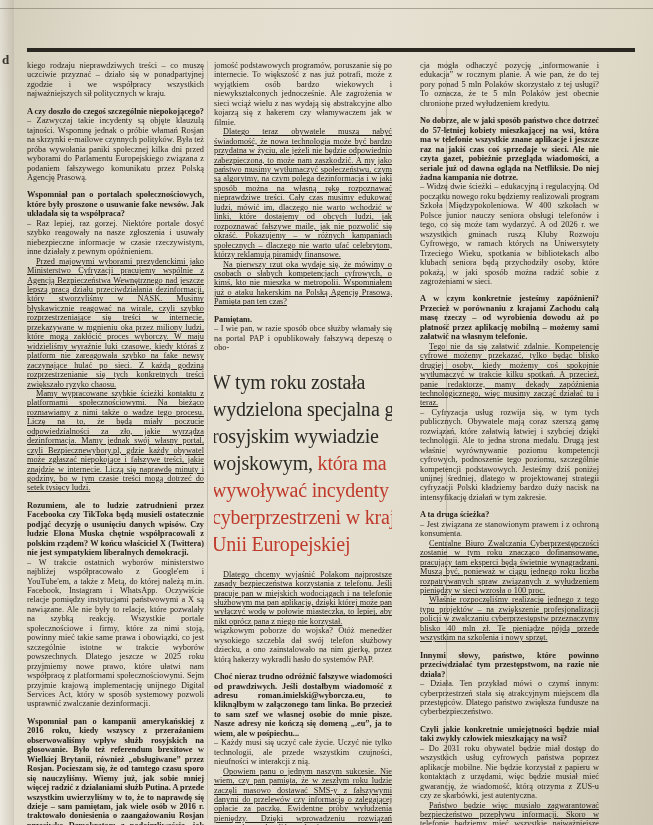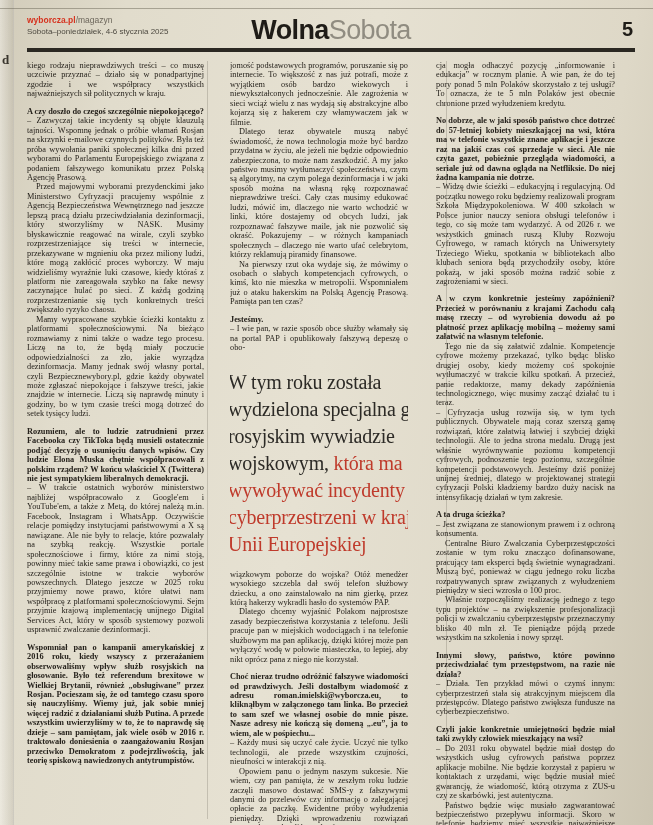--- a/index.html
+++ b/index.html
@@ -31,91 +31,83 @@
   .brand-section { color: #6d675c; }
   .date-line { font-size: 8px; color: #4e4a41; margin-top: 2px; }
   .masthead { position: absolute; top: 0; left: 0; right: 0; text-align: center; font-size: 27px; letter-spacing: -0.6px; line-height: 30px; }
   .masthead-bold { font-weight: bold; color: #1f1c17; }
   .masthead-light { font-weight: normal; color: #908c81; }
   .page-number { position: absolute; top: 3px; right: 2px; font-size: 20px; font-weight: bold; color: #1f1c17; }
   .header-rule { position: absolute; top: 48px; left: 27px; right: 18px; height: 4px; background: #2b2822; }
 
   .columns { position: absolute; top: 61px; left: 27px; width: 608px; bottom: 0; display: flex; }
   .col { overflow: hidden; font-size: 8.3px; line-height: 9.45px; }
-  .col-left  { width: 177px; margin-right: 26px; }
+  .col-left  { width: 177px; margin-right: 10px; }
   .col-mid   { width: 178px; margin-right: 28px; position: relative; }
   .col-right { width: 179px; }
 
   .sep { position: absolute; top: 61px; bottom: 6px; width: 1px; background: rgba(60,55,45,.20); }
   .sep-1 { left: 207px; }
   .sep-2 { left: 446px; }
 
   .para { margin: 0; text-align: justify; }
   .para.q { font-weight: bold; margin-top: 8px; }
-  .para.p { text-indent: 9px; }
+  .para.p { text-indent: 9px; text-decoration: underline; }
 
   .pull-quote {
     position: relative; z-index: 2;
     width: 238px; margin: 16px 0 12px -2px;
     font-size: 20px; line-height: 27px; text-align: left;
     letter-spacing: -0.2px;
   }
   .pull-quote .pq-dark { color: #2c2a26; }
   .pull-quote .pq-red  { color: #bf3a2b; }
 </style>
 </head>
 <body>
 
 <div class="page">
   <div class="left-edge-shade"></div>
   <span class="adjacent-fragment">d</span>
   <div class="top-hairline"></div>
 
-  <div class="header">
-    <div class="brand-line">
-      <span class="brand-site">wyborcza.pl</span><span class="brand-section">/magazyn</span>
-    </div>
-    <div class="date-line">Sobota–poniedziałek, 4-6 stycznia 2025</div>
-    <div class="masthead">
-      <span class="masthead-bold">Wolna</span><span class="masthead-light">Sobota</span>
-    </div>
-    <div class="page-number">5</div>
-  </div>
 
   <div class="header-rule"></div>
 
   <div class="sep sep-1"></div>
   <div class="sep sep-2"></div>
 
   <div class="columns">
     <div class="col col-left">
         <p class="para cont">kiego rodzaju nieprawdziwych treści – co muszę uczciwie przyznać – działo się w ponadpartyjnej zgodzie i we współpracy wszystkich najważniejszych sił politycznych w kraju.</p>
         <p class="para q">A czy doszło do czegoś szczególnie niepokojącego?</p>
         <p class="para a">– Zazwyczaj takie incydenty są objęte klauzulą tajności. Wspomnę jednak o próbie włamań Rosjan na skrzynki e-mailowe czynnych polityków. Była też próba wywołania paniki społecznej kilka dni przed wyborami do Parlamentu Europejskiego związana z podaniem fałszywego komunikatu przez Polską Agencję Prasową.</p>
+        <p class="para q">Wspomniał pan o portalach społecznościowych, które były proszone o usuwanie fake newsów. Jak układała się ta współpraca?</p>
+        <p class="para a">– Raz lepiej, raz gorzej. Niektóre portale dosyć szybko reagowały na nasze zgłoszenia i usuwały niebezpieczne informacje w czasie rzeczywistym, inne działały z pewnym opóźnieniem.</p>
         <p class="para p">Przed majowymi wyborami prezydenckimi jako Ministerstwo Cyfryzacji pracujemy wspólnie z Agencją Bezpieczeństwa Wewnętrznego nad jeszcze lepszą pracą działu przeciwdziałania dezinformacji, który stworzyliśmy w NASK. Musimy błyskawicznie reagować na wirale, czyli szybko rozprzestrzeniające się treści w internecie, przekazywane w mgnieniu oka przez miliony ludzi, które mogą zakłócić proces wyborczy. W maju widzieliśmy wyraźnie luki czasowe, kiedy któraś z platform nie zareagowała szybko na fake newsy zaczynające hulać po sieci. Z każdą godziną rozprzestrzenianie się tych konkretnych treści zwiększało ryzyko chaosu.</p>
         <p class="para p">Mamy wypracowane szybkie ścieżki kontaktu z platformami społecznościowymi. Na bieżąco rozmawiamy z nimi także o wadze tego procesu. Liczę na to, że będą miały poczucie odpowiedzialności za zło, jakie wyrządza dezinformacja. Mamy jednak swój własny portal, czyli Bezpiecznewybory.pl, gdzie każdy obywatel może zgłaszać niepokojące i fałszywe treści, jakie znajdzie w internecie. Liczą się naprawdę minuty i godziny, bo w tym czasie treści mogą dotrzeć do setek tysięcy ludzi.</p>
         <p class="para q">Rozumiem, ale to ludzie zatrudnieni przez Facebooka czy TikToka będą musieli ostatecznie podjąć decyzję o usunięciu danych wpisów. Czy ludzie Elona Muska chętnie współpracowali z polskim rządem? W końcu właściciel X (Twittera) nie jest sympatykiem liberalnych demokracji.</p>
         <p class="para a">– W trakcie ostatnich wyborów ministerstwo najbliżej współpracowało z Google'em i YouTube'em, a także z Metą, do której należą m.in. Facebook, Instagram i WhatsApp. Oczywiście relacje pomiędzy instytucjami państwowymi a X są nawiązane. Ale nie były to relacje, które pozwalały na szybką reakcję. Wszystkie portale społecznościowe i firmy, które za nimi stoją, powinny mieć takie same prawa i obowiązki, co jest szczególnie istotne w trakcie wyborów powszechnych. Dlatego jeszcze w 2025 roku przyjmiemy nowe prawo, które ułatwi nam współpracę z platformami społecznościowymi. Sejm przyjmie krajową implementację unijnego Digital Services Act, który w sposób systemowy pozwoli usprawnić zwalczanie dezinformacji.</p>
         <p class="para q">Wspomniał pan o kampanii amerykańskiej z 2016 roku, kiedy wszyscy z przerażaniem obserwowaliśmy wpływ służb rosyjskich na głosowanie. Było też referendum brexitowe w Wielkiej Brytanii, również „obsługiwane” przez Rosjan. Pocieszam się, że od tamtego czasu sporo się nauczyliśmy. Wiemy już, jak sobie mniej więcej radzić z działaniami służb Putina. A przede wszystkim uwierzyliśmy w to, że to naprawdę się dzieje – sam pamiętam, jak wiele osób w 2016 r. traktowało doniesienia o zaangażowaniu Rosjan przeciwko Demokratom z podejrzliwością, jak teorię spiskową nawiedzonych antytrumpistów.</p>
       </div>
 
     <div class="col col-mid">
       <div>
           <p class="para cont">jomość podstawowych programów, poruszanie się po internecie. To większość z nas już potrafi, może z wyjątkiem osób bardzo wiekowych i niewykształconych jednocześnie. Ale zagrożenia w sieci wciąż wielu z nas wydają się abstrakcyjne albo kojarzą się z hakerem czy włamywaczem jak w filmie.</p>
           <p class="para p">Dlatego teraz obywatele muszą nabyć świadomość, że nowa technologia może być bardzo przydatna w życiu, ale jeżeli nie będzie odpowiednio zabezpieczona, to może nam zaszkodzić. A my jako państwo musimy wytłumaczyć społeczeństwu, czym są algorytmy, na czym polega dezinformacja i w jaki sposób można na własną rękę rozpoznawać nieprawdziwe treści. Cały czas musimy edukować ludzi, mówić im, dlaczego nie warto wchodzić w linki, które dostajemy od obcych ludzi, jak rozpoznawać fałszywe maile, jak nie pozwolić się okraść. Pokazujemy – w różnych kampaniach społecznych – dlaczego nie warto ufać celebrytom, którzy reklamują piramidy finansowe.</p>
           <p class="para p">Na pierwszy rzut oka wydaje się, że mówimy o osobach o słabych kompetencjach cyfrowych, o kimś, kto nie mieszka w metropolii. Wspomniałem już o ataku hakerskim na Polską Agencję Prasową. Pamięta pan ten czas?</p>
-          <p class="para q">Jesteśmy.</p>
+          <p class="para q">Pamiętam.</p>
           <p class="para a">– I wie pan, w razie sposób obce służby włamały się na portal PAP i opublikowały fałszywą depeszę o obo-</p>
         </div>
       <div class="pull-quote">
         <span class="pq-dark">W tym roku została wydzielona specjalna grupa w rosyjskim wywiadzie wojskowym, </span><span class="pq-red">która ma wywoływać incydenty w cyberprzestrzeni w krajach Unii Europejskiej</span>
       </div>
       <div>
+          <p class="para p">Dlatego chcemy wyjaśnić Polakom najprostsze zasady bezpieczeństwa korzystania z telefonu. Jeśli pracuje pan w miejskich wodociągach i na telefonie służbowym ma pan aplikację, dzięki której może pan wyłączyć wodę w połowie miasteczka, to lepiej, aby nikt oprócz pana z niego nie korzystał.</p>
           <p class="para cont">wiązkowym poborze do wojska? Otóż menedżer wysokiego szczebla dał swój telefon służbowy dziecku, a ono zainstalowało na nim gierkę, przez którą hakerzy wykradli hasło do systemów PAP.</p>
-          <p class="para p">Dlatego chcemy wyjaśnić Polakom najprostsze zasady bezpieczeństwa korzystania z telefonu. Jeśli pracuje pan w miejskich wodociągach i na telefonie służbowym ma pan aplikację, dzięki której może pan wyłączyć wodę w połowie miasteczka, to lepiej, aby nikt oprócz pana z niego nie korzystał.</p>
           <p class="para q">Choć nieraz trudno odróżnić fałszywe wiadomości od prawdziwych. Jeśli dostałbym wiadomość z adresu roman.imielski@wyborcza.eu, to kliknąłbym w załączonego tam linka. Bo przecież to sam szef we własnej osobie do mnie pisze. Nasze adresy nie kończą się domeną „.eu”, ja to wiem, ale w pośpiechu...</p>
           <p class="para a">– Każdy musi się uczyć całe życie. Uczyć nie tylko technologii, ale przede wszystkim czujności, nieufności w interakcji z nią.</p>
           <p class="para p">Opowiem panu o jednym naszym sukcesie. Nie wiem, czy pan pamięta, że w zeszłym roku ludzie zaczęli masowo dostawać SMS-y z fałszywymi danymi do przelewów czy informację o zalegającej opłacie za paczkę. Ewidentne próby wyłudzenia pieniędzy. Dzięki wprowadzeniu rozwiązań prawnych zwalczaliśmy de facto przestępstwa w komunikacji elektronicznej</p>
         </div>
     </div>
 
     <div class="col col-right">
         <p class="para cont">cja mogła odhaczyć pozycję „informowanie i edukacja” w rocznym planie. A wie pan, że do tej pory ponad 5 mln Polaków skorzystało z tej usługi? To oznacza, że te 5 mln Polaków jest obecnie chronione przed wyłudzeniem kredytu.</p>
         <p class="para q">No dobrze, ale w jaki sposób państwo chce dotrzeć do 57-letniej kobiety mieszkającej na wsi, która ma w telefonie wszystkie znane aplikacje i jeszcze raz na jakiś czas coś sprzedaje w sieci. Ale nie czyta gazet, pobieżnie przegląda wiadomości, a seriale już od dawna ogląda na Netfliksie. Do niej żadna kampania nie dotrze.</p>
         <p class="para a">– Widzę dwie ścieżki – edukacyjną i regulacyjną. Od początku nowego roku będziemy realizowali program Szkoła Międzypokoleniowa. W 400 szkołach w Polsce junior nauczy seniora obsługi telefonów i tego, co się może tam wydarzyć. A od 2026 r. we wszystkich gminach ruszą Kluby Rozwoju Cyfrowego, w ramach których na Uniwersytety Trzeciego Wieku, spotkania w bibliotekach albo klubach seniora będą przychodziły osoby, które pokażą, w jaki sposób można radzić sobie z zagrożeniami w sieci.</p>

